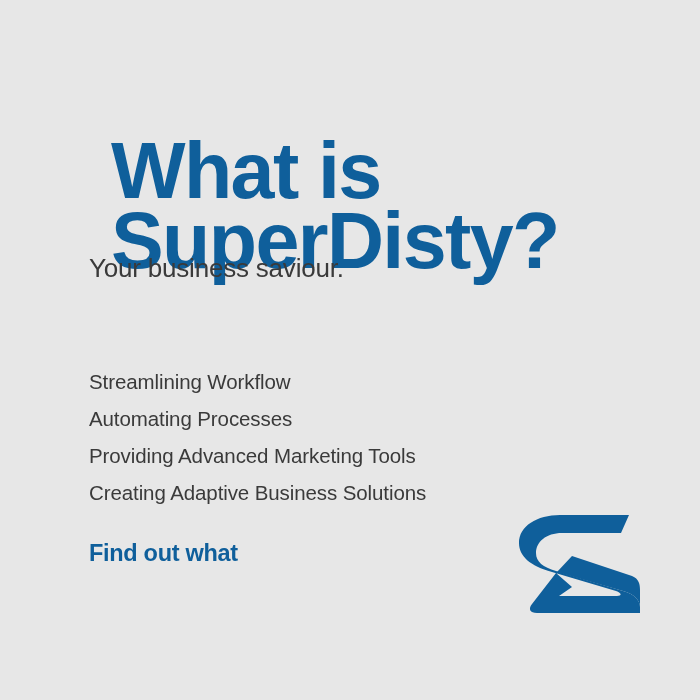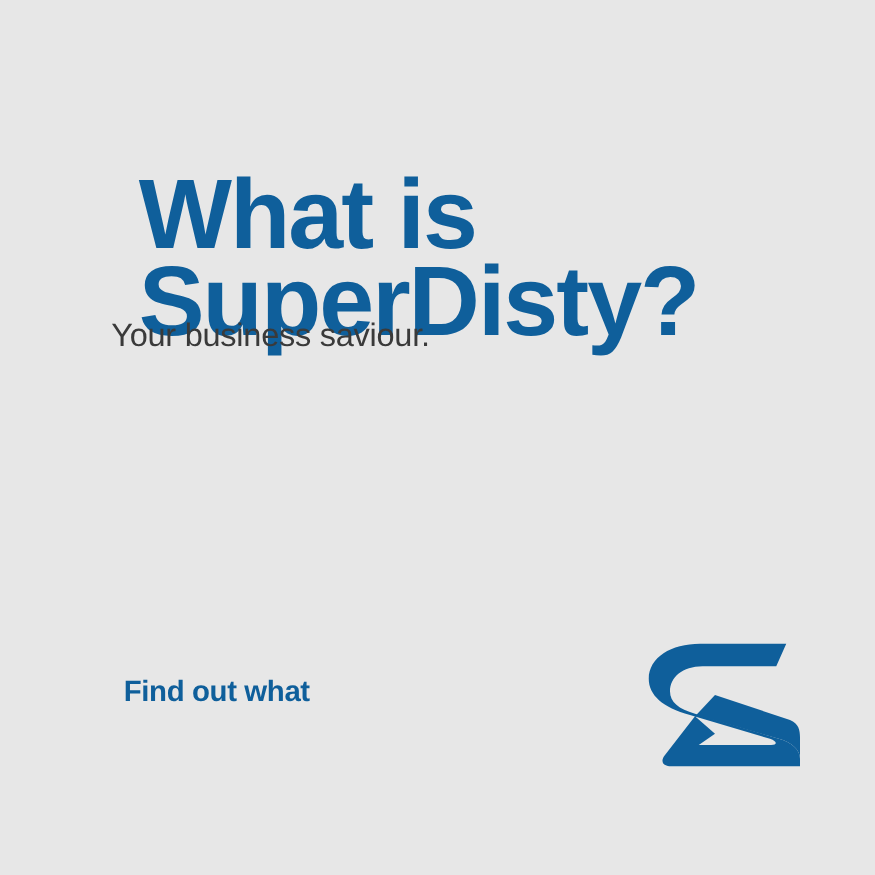--- a/index.html
+++ b/index.html
@@ -77,21 +77,20 @@
   #cta {
     position: absolute;
     left: 89px;
     top: 538px;
     width: 400px;
     color: #0f5f9b;
     font-size: 23.5px;
     font-weight: bold;
     line-height: 31px;
     letter-spacing: -0.3px;
-    margin-left: 10px;
   }
   #cta .cta-line {
     display: block;
     white-space: nowrap;
   }
 
   
   #logo {
     position: absolute;
     left: 516px;
@@ -112,20 +111,26 @@
 
   <h1 id="headline" style="color: rgb(15, 95, 155); margin-left: 23px;">
     <span class="hl-line">What is</span>
     <span class="hl-line">SuperDisty?</span>
   </h1>
 
   <div id="subhead" style="color: rgb(58, 58, 58);">
     <span class="sub-line">Your business saviour.</span>
   </div>
 
+  <ul id="features">
+    <li style="color: rgb(58, 58, 58);">Streamlining Workflow</li>
+    <li style="color: rgb(58, 58, 58);">Automating Processes</li>
+    <li style="color: rgb(58, 58, 58);">Providing Advanced Marketing Tools</li>
+    <li style="color: rgb(58, 58, 58);">Creating Adaptive Business Solutions</li>
+  </ul>
 
   <div id="cta" style="color: rgb(15, 95, 155);">
     <span class="cta-line">Find out what</span>
   </div>
 
   <div id="logo">
     <svg viewBox="0 0 124 104" xmlns="http://www.w3.org/2000/svg" aria-hidden="true">
       <path fill="#0f5f9b" d="
         M 44 3
         L 113 3

